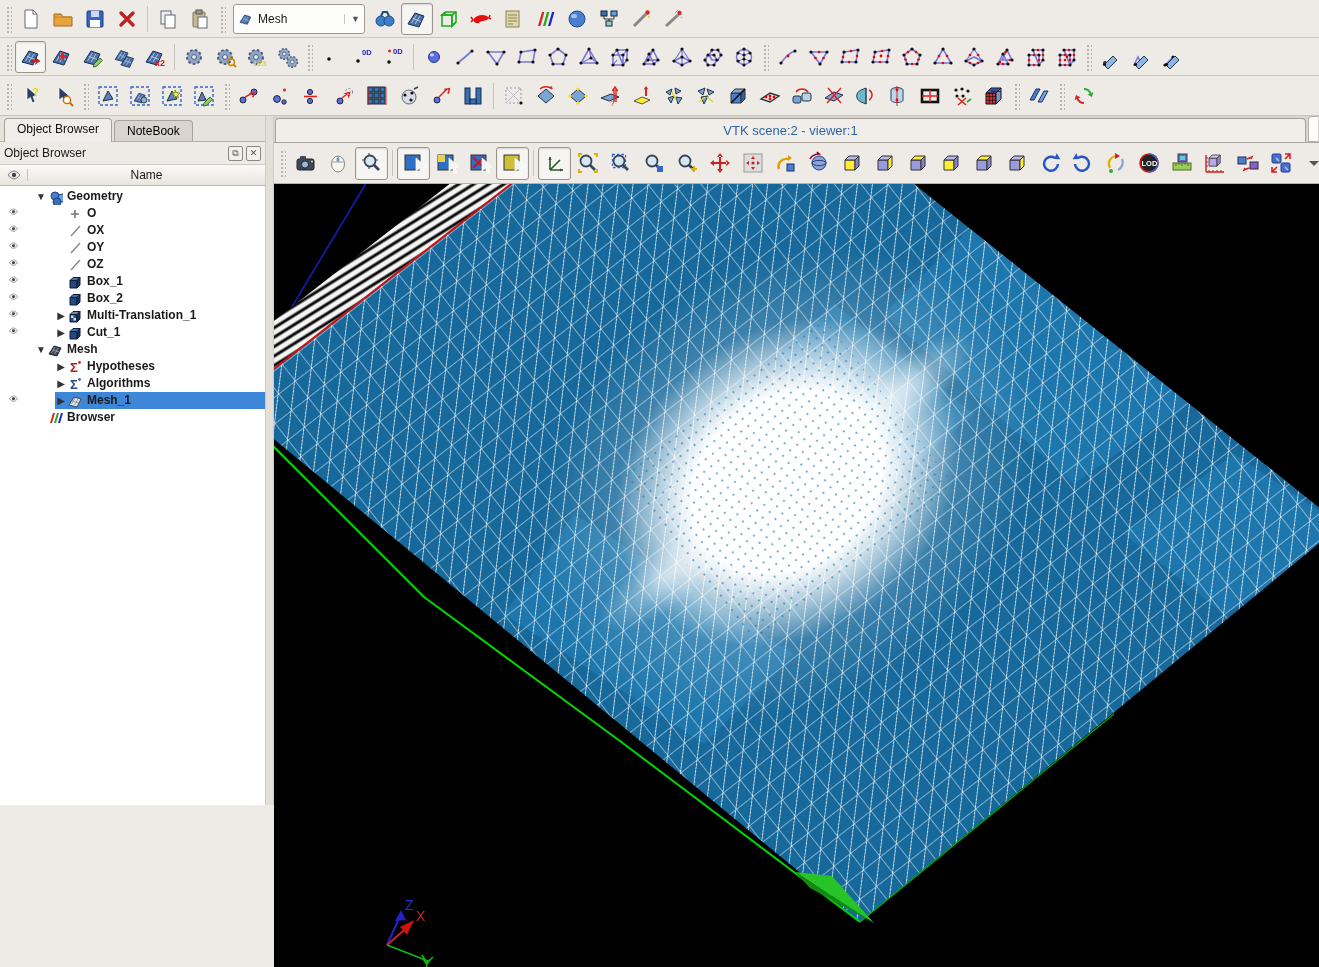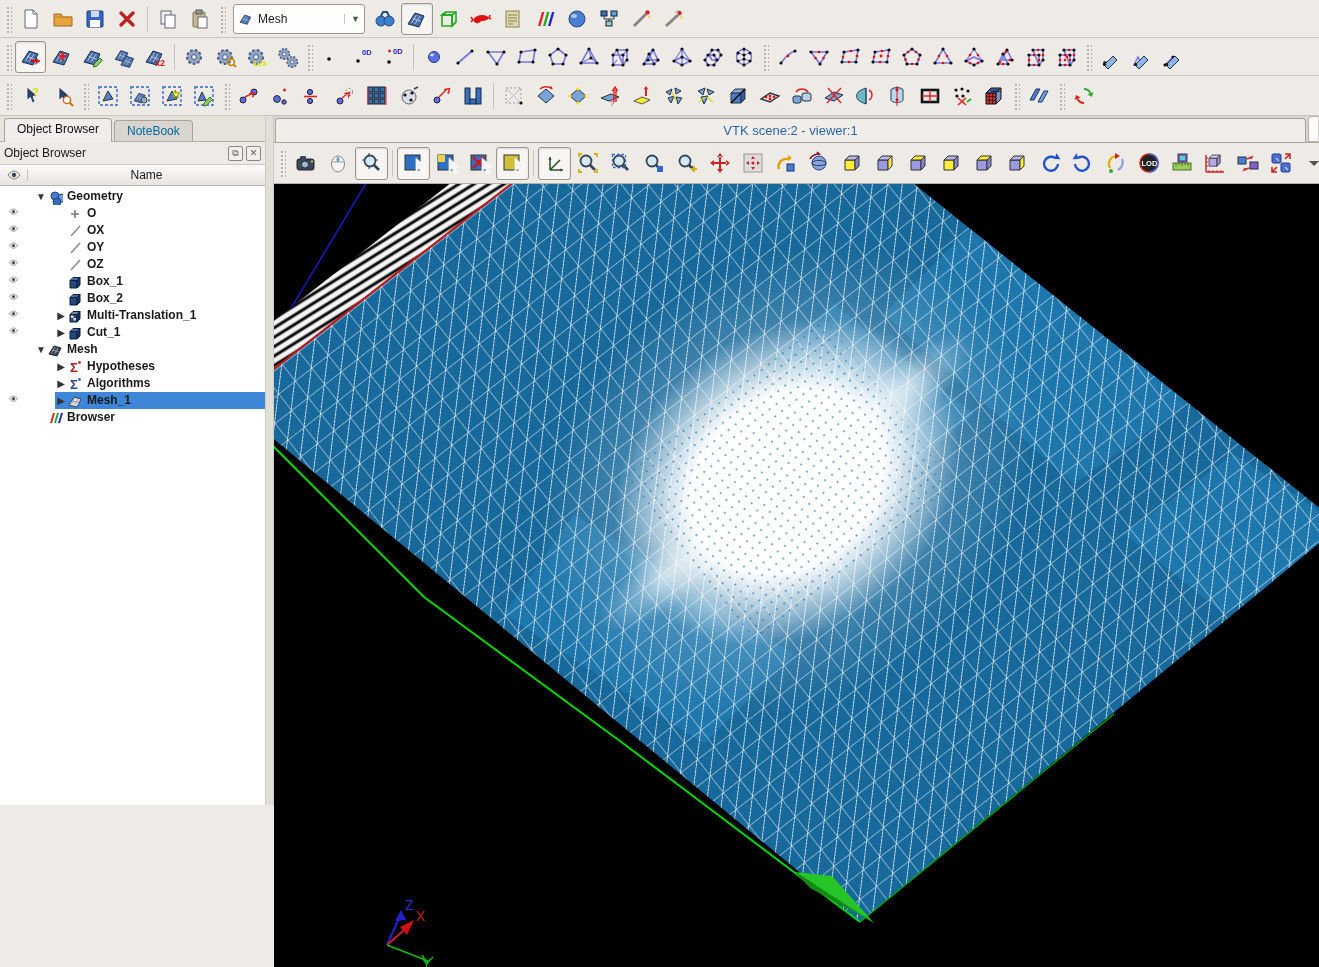--- a/index.html
+++ b/index.html
@@ -20,21 +20,21 @@
   .combo{display:flex;align-items:center;gap:4px;height:28px;min-width:122px;background:#fdfdfc;
          border:1px solid #9e9891;border-radius:3px;padding:0 4px;margin:0 4px;}
   .combo .caret{margin-left:auto;border-left:1px solid #c9c5c0;padding-left:6px;color:#555;font-size:9px;}
   
   #main{flex:1;display:flex;min-height:0;}
   #left{width:265px;background:#eeeae5;display:flex;flex-direction:column;box-sizing:border-box;}
   #divider{width:7px;background:#e2ded8;border-left:1px solid #cfcbc5;border-right:1px solid #cfcbc5;}
   #right{flex:1;display:flex;flex-direction:column;min-width:0;}
   
   .ltabs{display:flex;align-items:flex-end;height:25px;padding-left:4px;gap:2px;background:#e6e2dc;border-bottom:1px solid #b3afa9;}
-  .ltab{padding:3px 12px 3px;border:1px solid #a9a29a;border-bottom:none;border-radius:4px 4px 0 0;background:#d9d4ce;color:#0369a1;}
+  .ltab{padding:3px 12px 3px;border:1px solid #a9a29a;border-bottom:none;border-radius:4px 4px 0 0;background:#d9d4ce;color:#000000;}
   .ltab.active{background:#f0edea;height:17px;position:relative;top:1px;color:#111;}
   .dockhead{height:22px;display:flex;align-items:center;padding:0 4px;background:#eeeae5;border-bottom:1px solid #cdc9c3;}
   .dockhead .t{flex:1;}
   .winbtn{width:13px;height:13px;border:1px solid #8d8780;border-radius:2px;margin-left:3px;display:flex;align-items:center;justify-content:center;font-size:9px;color:#555;background:#f3f0ec;}
   .colhead{height:20px;display:flex;align-items:center;background:linear-gradient(#fbfaf8,#e8e4df);border-bottom:1px solid #b9b5af;}
   .colhead .eyec{width:27px;display:flex;justify-content:center;border-right:1px solid #c6c2bc;}
   .colhead .namec{flex:1;text-align:center;}
   #tree{flex:1;background:#ffffff;overflow:hidden;padding-top:2px;}
   .trow{height:17px;display:flex;align-items:center;}
   .trow .eyec{width:27px;display:flex;justify-content:center;flex:0 0 auto;}

